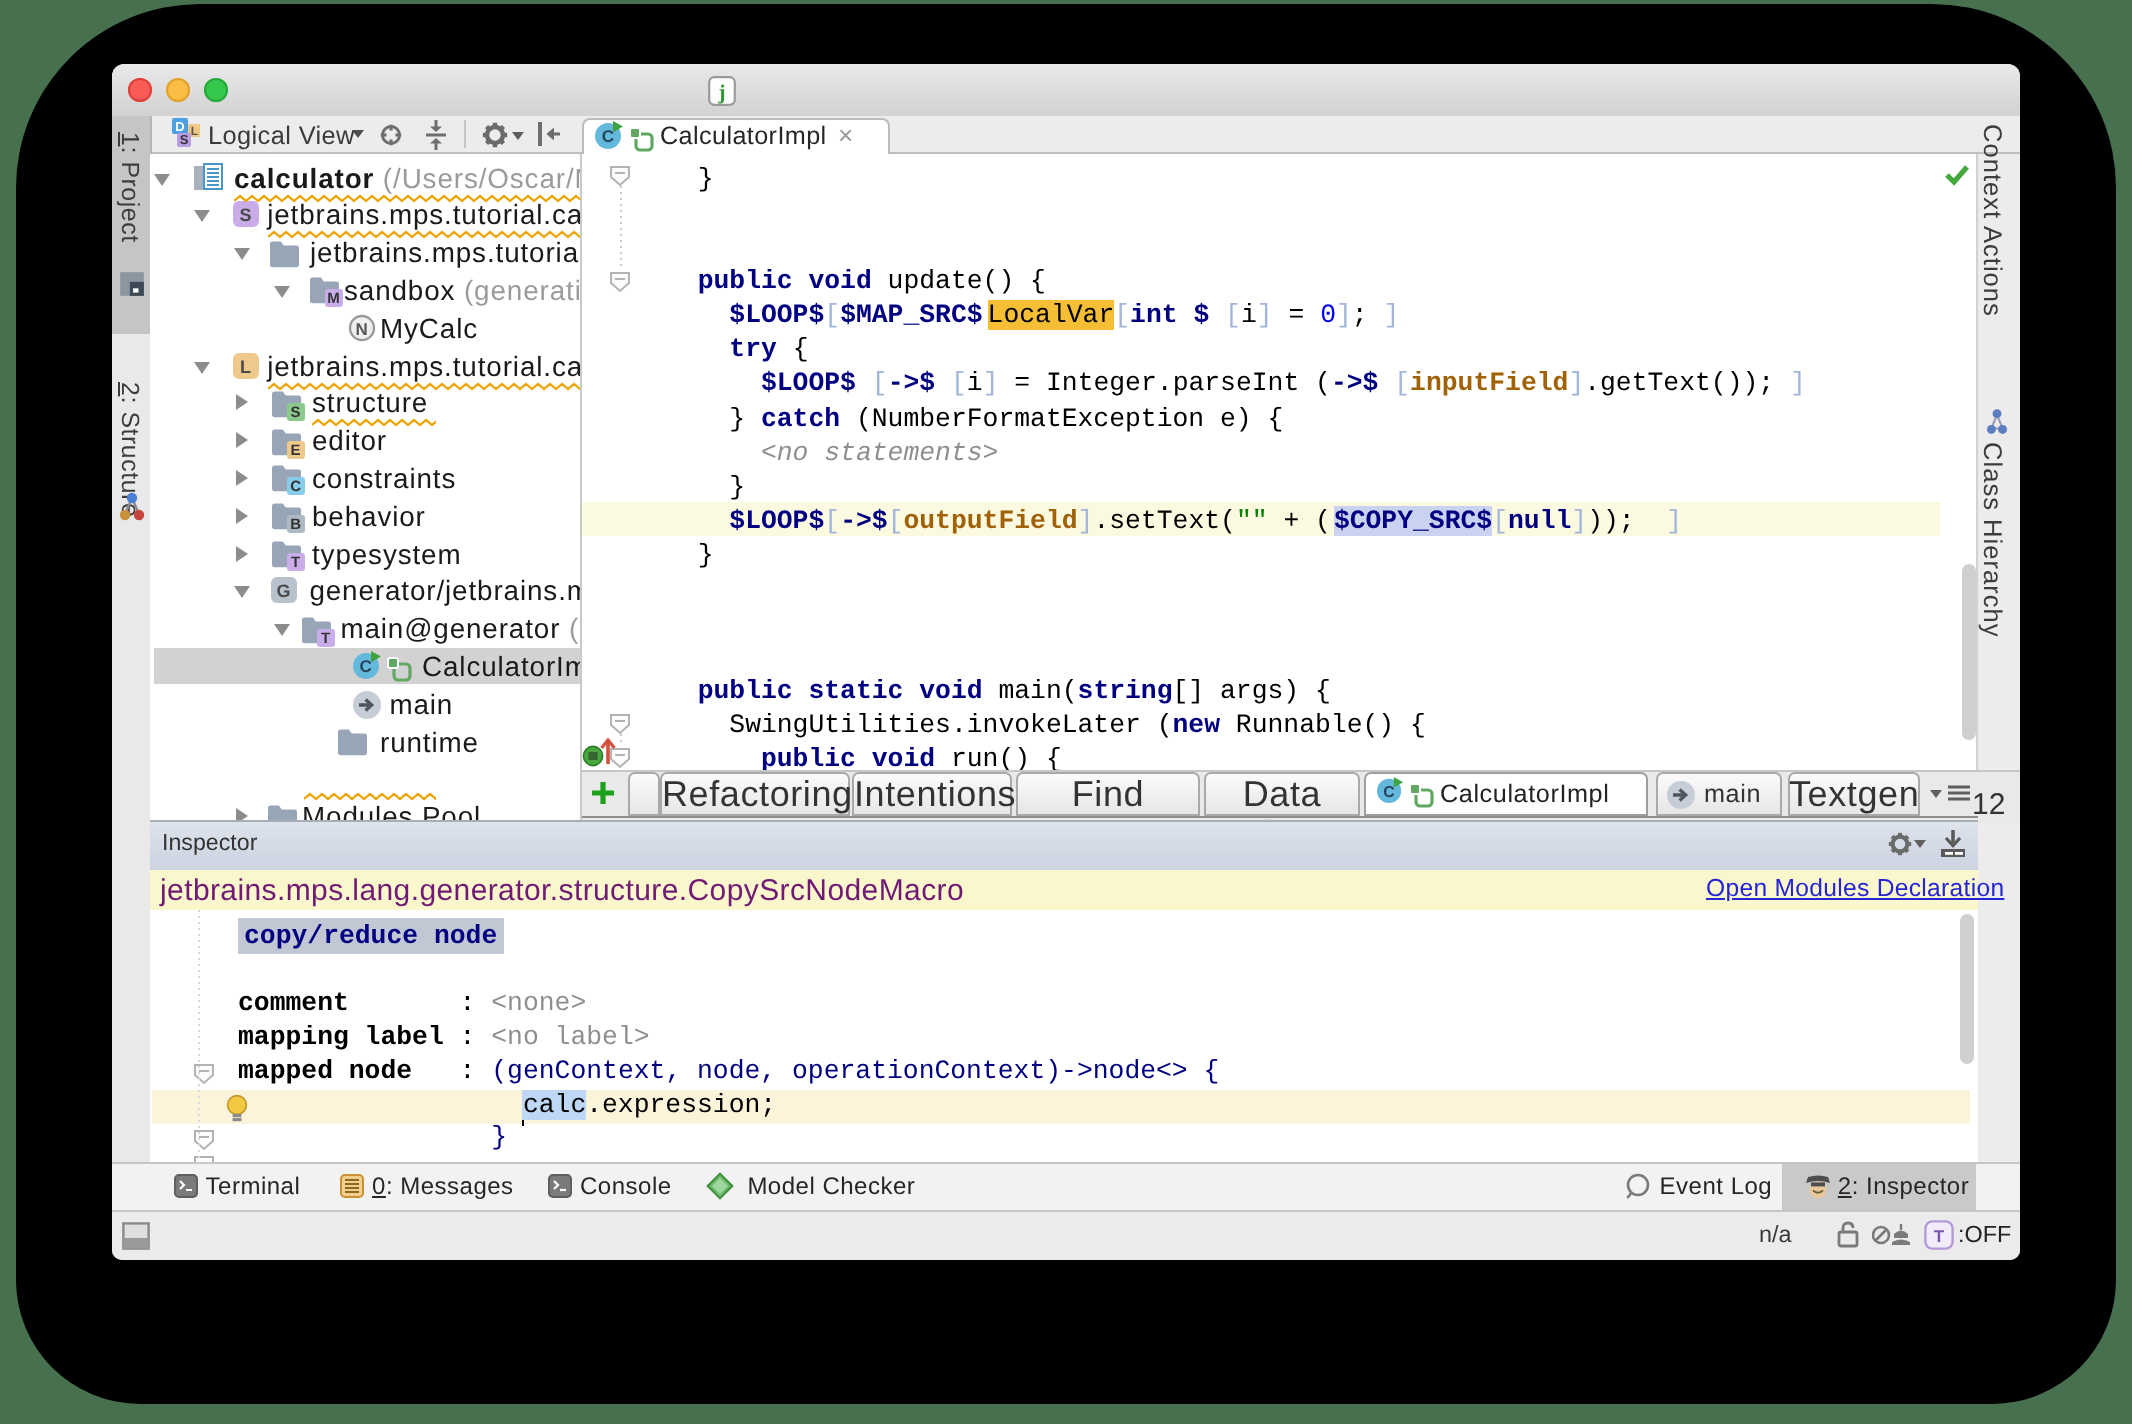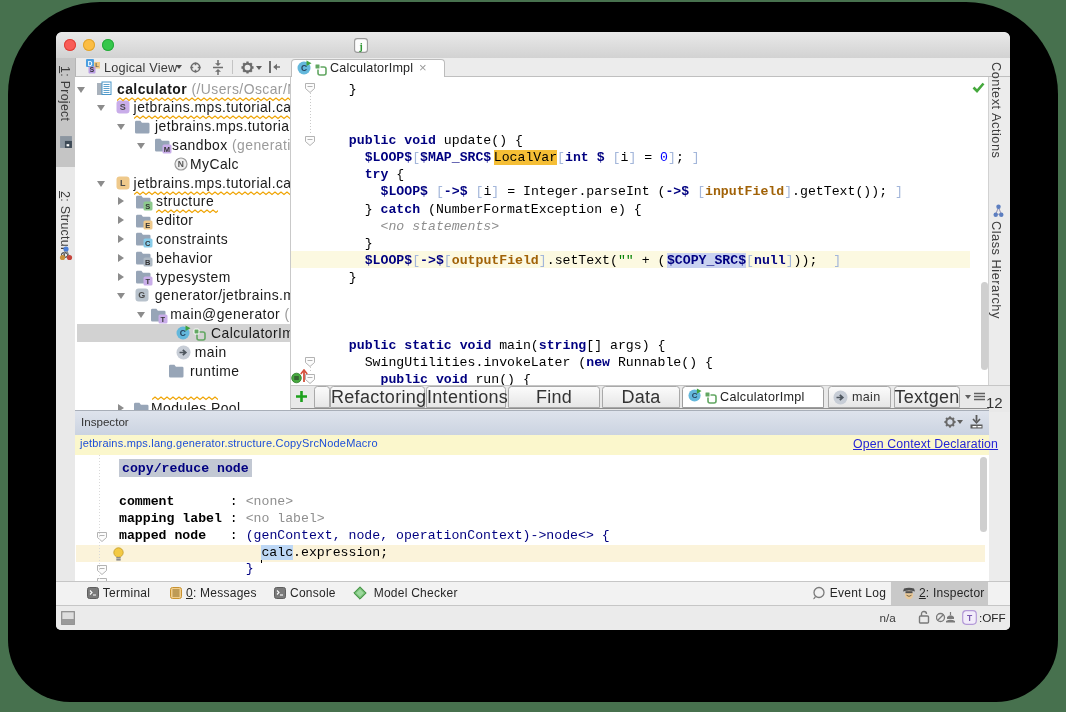--- a/index.html
+++ b/index.html
@@ -377,22 +377,22 @@
     </svg>
     <span class="abs" style="left:901px;top:388px;width:0;height:0;border-top:4px solid #5F5F5F;border-left:3px solid transparent;border-right:3px solid transparent"></span>
 <svg class="abs" style="left:914px;top:382px" width="13" height="15" viewBox="0 0 13 15">
 <path d="M6.5 1 V7.5" stroke="#5A5A5A" stroke-width="1.8"></path>
       <path d="M3 5 L6.5 8.8 L10 5" stroke="#5A5A5A" stroke-width="1.6" fill="none"></path>
 <rect x="0.5" y="10.5" width="12" height="4" fill="#5A5A5A"></rect>
       <rect x="2.5" y="12" width="4" height="1.4" fill="#FFF"></rect>
       <rect x="7.5" y="12" width="4" height="1.4" fill="#FFF"></rect>
     </svg>
 <div class="abs" style="left:19px;top:403px;width:914px;height:20px;background:#FBF7CC;border-bottom:1px solid #E2DCB0"></div>
-<div class="abs" style="left:24px;top:405px;font-size:11px;letter-spacing:0.2px;color:#1d4ed8">jetbrains.mps.lang.generator.structure.CopySrcNodeMacro</div>
-<div class="abs" style="left:797px;top:405px;font-size:12.3px;letter-spacing:0.15px;color:#2525D5;text-decoration:underline">Open Context Declaration</div>
+<div class="abs" style="left:24px;top:405px;font-size:15px;letter-spacing:0.2px;color:#701a75">jetbrains.mps.lang.generator.structure.CopySrcNodeMacro</div>
+<div class="abs" style="left:797px;top:405px;font-size:12.3px;letter-spacing:0.15px;color:#2525D5;text-decoration:underline">Open Modules Declaration</div>
 <div class="abs" style="left:19px;top:423px;width:914px;height:126px;background:#FFF;overflow:hidden" id="insp">
       <div class="abs" style="left:1px;top:89.5px;width:909px;height:17px;background:#FBF3DA"></div>
       <svg class="abs" style="left:21px;top:75.7px" width="12" height="12" viewBox="0 0 12 12">
         <path d="M1.5 1.5 h9 v5 l-4.5 4 l-4.5 -4 z" fill="#FCFCFC" stroke="#B3B3B3"></path>
         <path d="M3.5 4.5 h5" stroke="#B3B3B3"></path>
       </svg>
       <svg class="abs" style="left:21px;top:109.3px" width="12" height="12" viewBox="0 0 12 12">
         <path d="M1.5 1.5 h9 v5 l-4.5 4 l-4.5 -4 z" fill="#FCFCFC" stroke="#B3B3B3"></path>
         <path d="M3.5 4.5 h5" stroke="#B3B3B3"></path>
       </svg>

